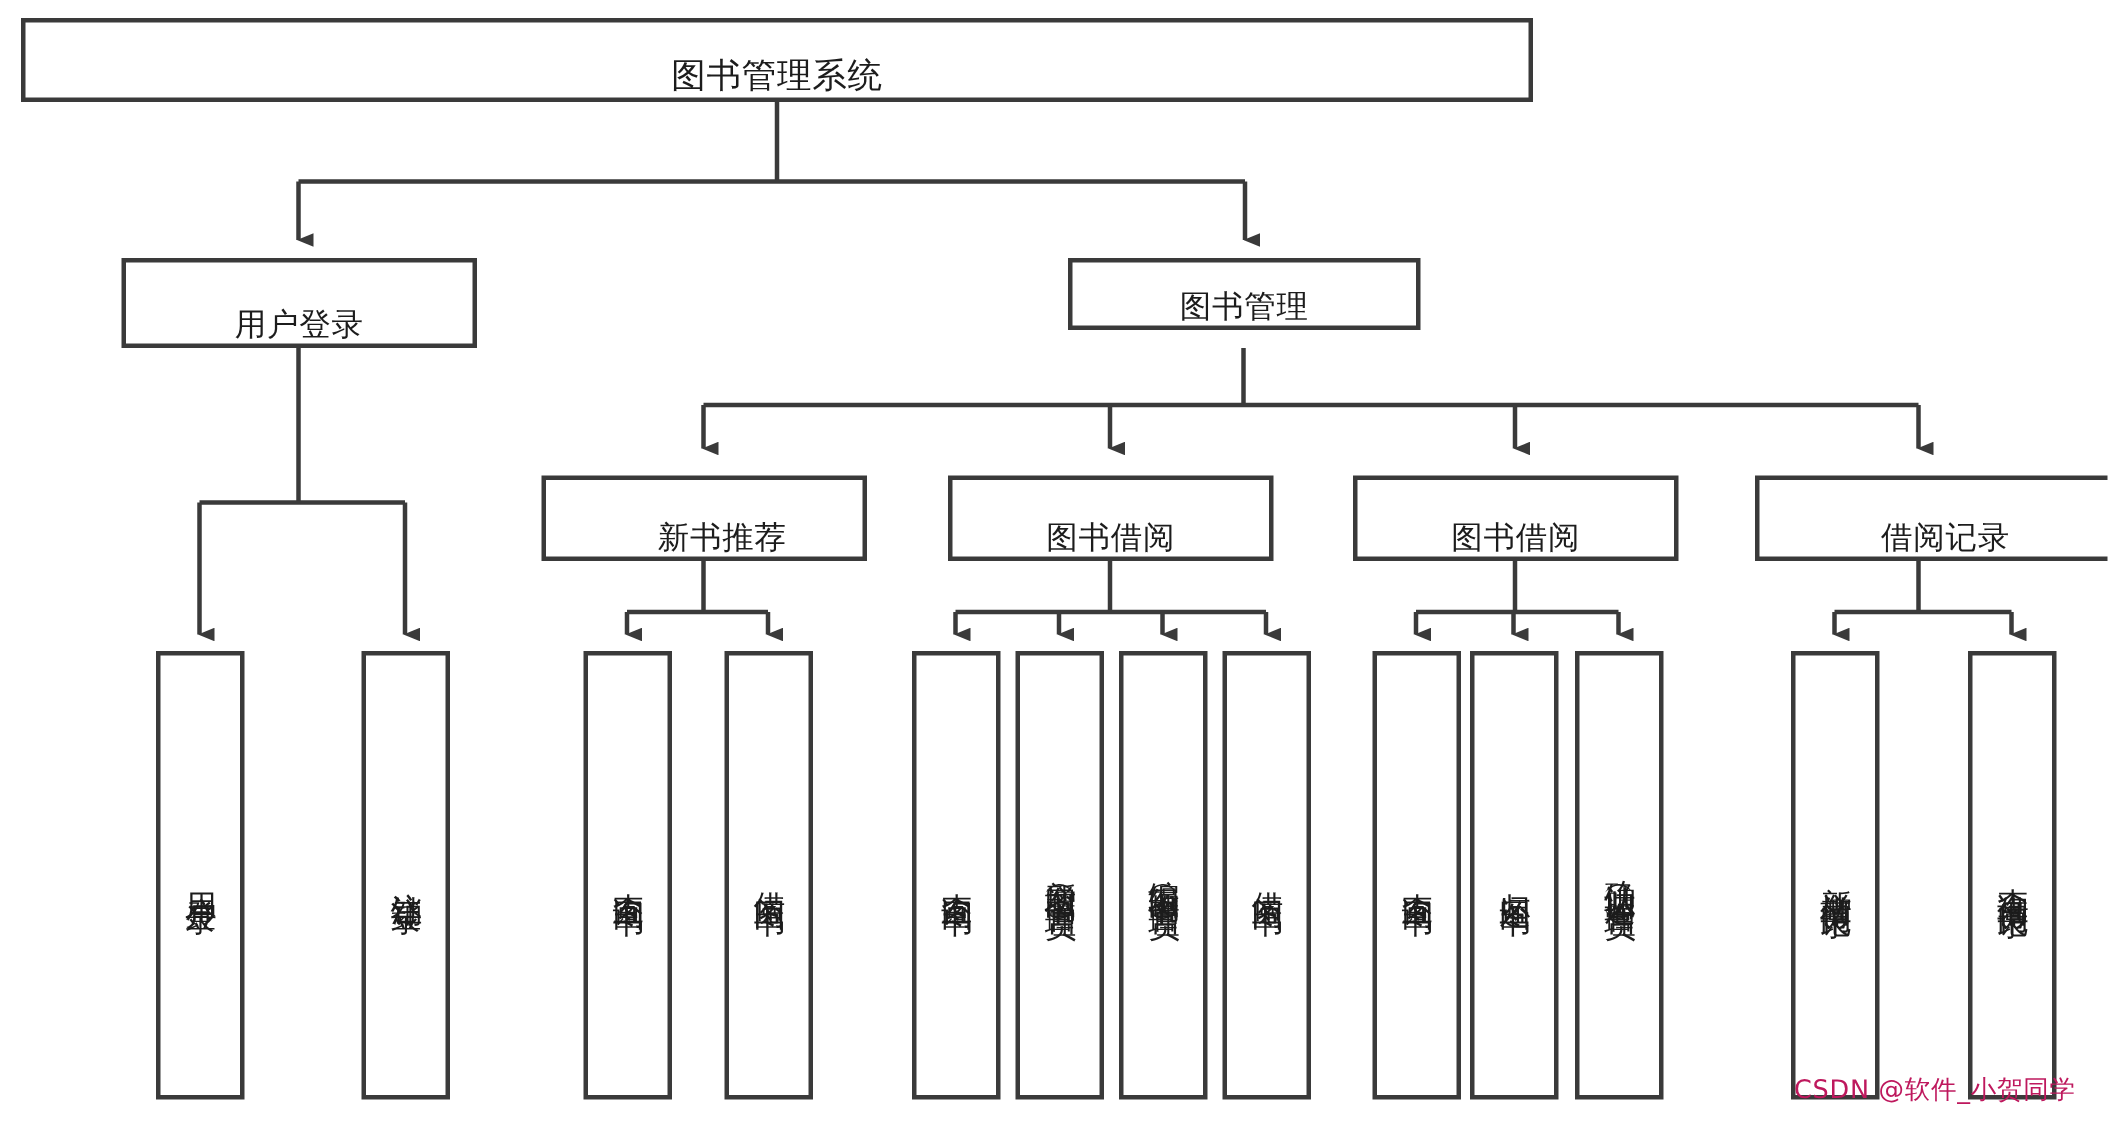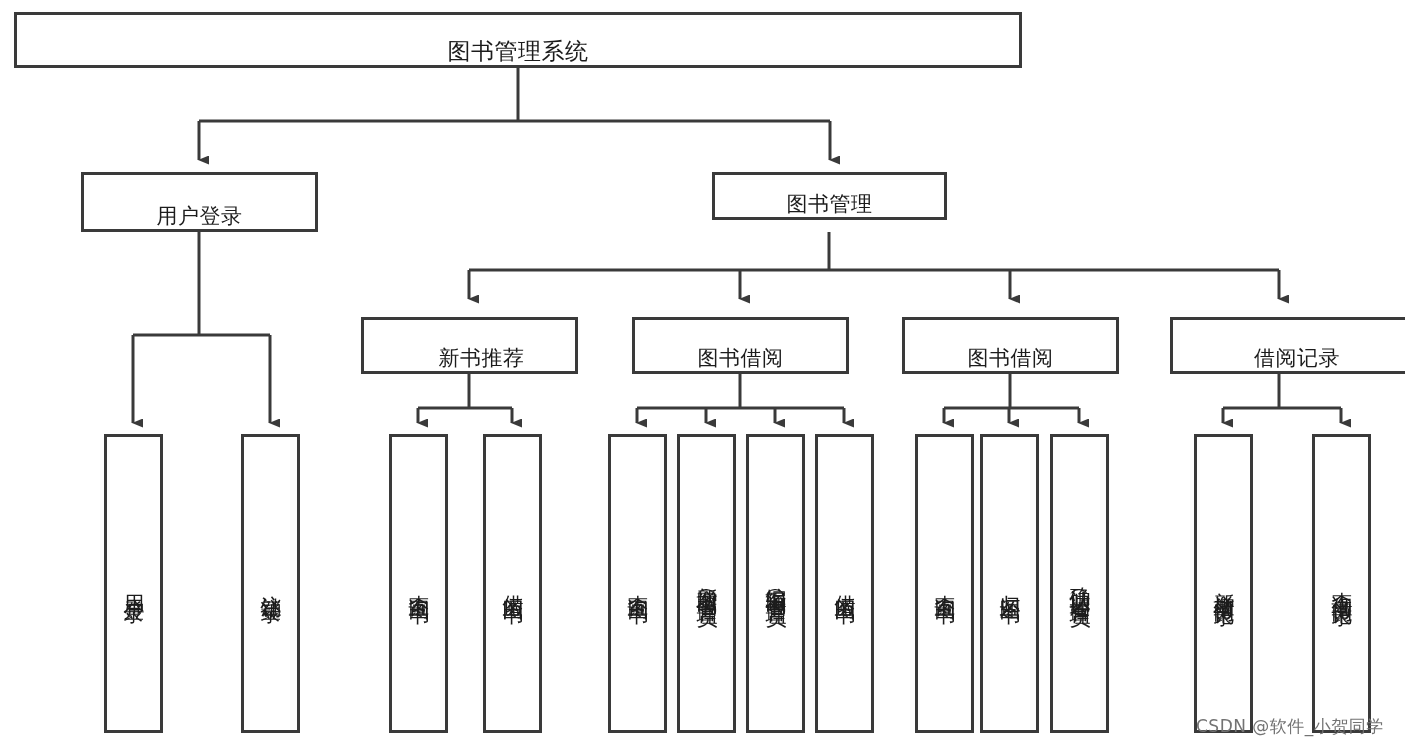--- a/index.html
+++ b/index.html
@@ -55,21 +55,21 @@
     line-height: 1;
   }
   #title-node .node-label {
     font-size: 23px;
   }
   .watermark {
     position: absolute;
     left: 1196px;
     top: 715px;
     font-size: 17px;
-    color: #737373;
+    color: #be185d;
     font-family: "DejaVu Sans", "Liberation Sans", sans-serif;
     white-space: nowrap;
     letter-spacing: 0.5px;
   }
 </style>
 </head>
 <body>
 
 <div id="diagram-root">
 

